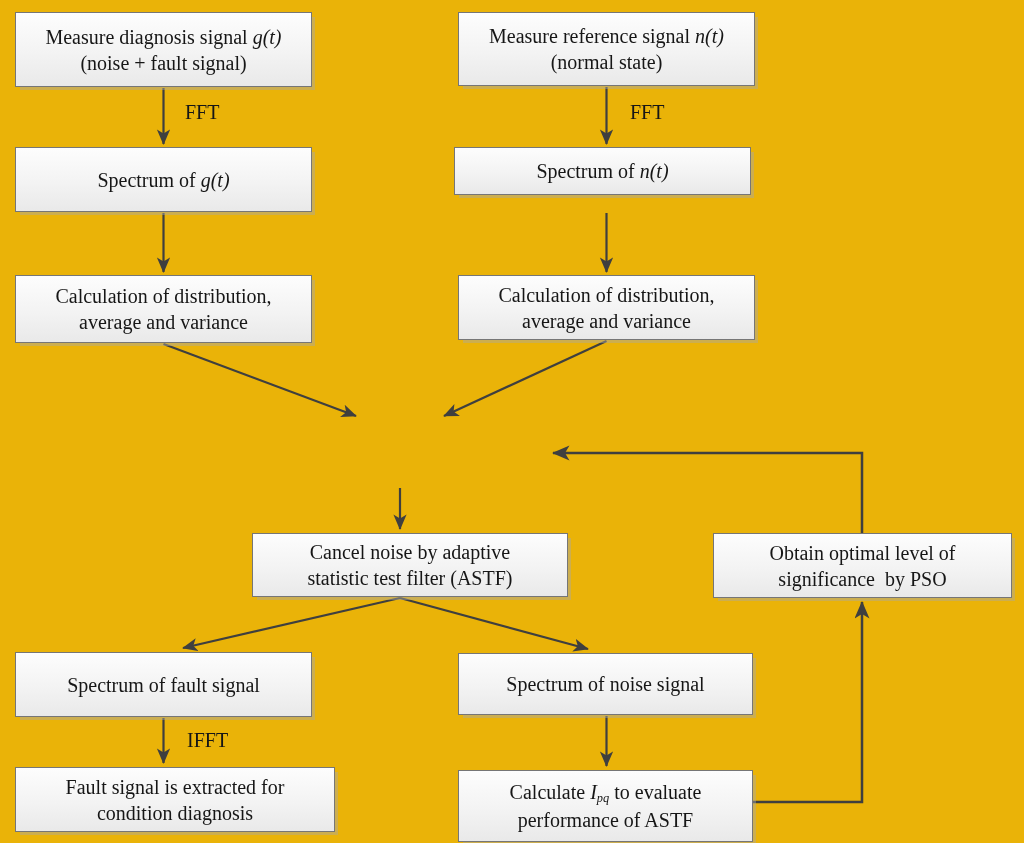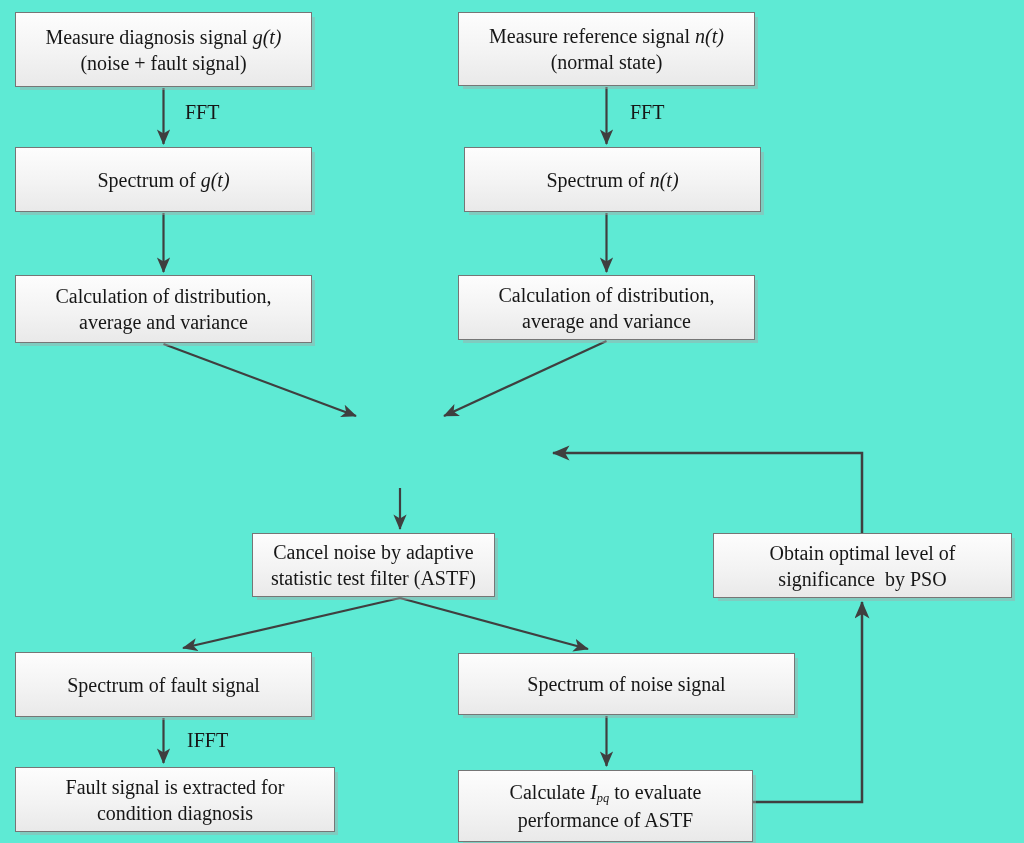--- a/index.html
+++ b/index.html
@@ -1,19 +1,19 @@
 <!DOCTYPE html>
 <html><head>
 <meta charset="utf-8">
 <style>
   html,body{margin:0;padding:0;background:#ffffff;}
   .stage{
     position:relative;
     width:1024px;height:843px;
-    background:#5eead4;
+    background:#eab308;
     font-family:"Liberation Serif", serif;
     overflow:hidden;
   }
   .connectors{position:absolute;left:0;top:0;width:1024px;height:843px;}
   .node{
     position:absolute;
     box-sizing:border-box;
     border:1px solid #767676;
     background:linear-gradient(180deg,#fdfdfd 0%,#f3f3f3 55%,#e9e9e9 100%);
     box-shadow:4px 4px 0 -1px rgba(168,168,168,0.45);
@@ -67,50 +67,50 @@
 
   <div class="node" style="left:458px;top:12px;width:297px;height:74px;">
     <div class="line"><span>Measure reference signal </span><span class="math">n(t)</span></div>
     <div class="line">(normal state)</div>
   </div>
 
   <div class="node" style="left:15px;top:147px;width:297px;height:65px;align-items:center;">
     <div class="line"><span>Spectrum of </span><span class="math">g(t)</span></div>
   </div>
 
-  <div class="node" style="left:464px;top:147px;width:297px;height:65px;">
+  <div class="node" style="left:454px;top:147px;width:297px;height:48px;">
     <div class="line"><span>Spectrum of </span><span class="math">n(t)</span></div>
   </div>
 
   <div class="node" style="left:15px;top:275px;width:297px;height:68px;">
     <div class="line">Calculation of distribution,</div>
     <div class="line">average and variance</div>
   </div>
 
   <div class="node" style="left:458px;top:275px;width:297px;height:65px;">
     <div class="line">Calculation of distribution,</div>
     <div class="line">average and variance</div>
   </div>
 
 
-  <div class="node" style="left:252px;top:533px;width:243px;height:64px;">
+  <div class="node" style="left:252px;top:533px;width:316px;height:64px;">
     <div class="line">Cancel noise by adaptive</div>
     <div class="line">statistic test filter (ASTF)</div>
   </div>
 
   <div class="node" style="left:713px;top:533px;width:299px;height:65px;">
     <div class="line">Obtain optimal level of</div>
     <div class="line">significance  by PSO</div>
   </div>
 
   <div class="node" style="left:15px;top:652px;width:297px;height:65px;">
     <div class="line">Spectrum of fault signal</div>
   </div>
 
-  <div class="node" style="left:458px;top:653px;width:337px;height:62px;">
+  <div class="node" style="left:458px;top:653px;width:295px;height:62px;">
     <div class="line">Spectrum of noise signal</div>
   </div>
 
   <div class="node" style="left:15px;top:767px;width:320px;height:65px;">
     <div class="line">Fault signal is extracted for</div>
     <div class="line">condition diagnosis</div>
   </div>
 
   <div class="node" style="left:458px;top:770px;width:295px;height:72px;">
     <div class="line"><span>Calculate </span><span class="math">I</span><span class="sub">pq</span><span> to evaluate</span></div>

